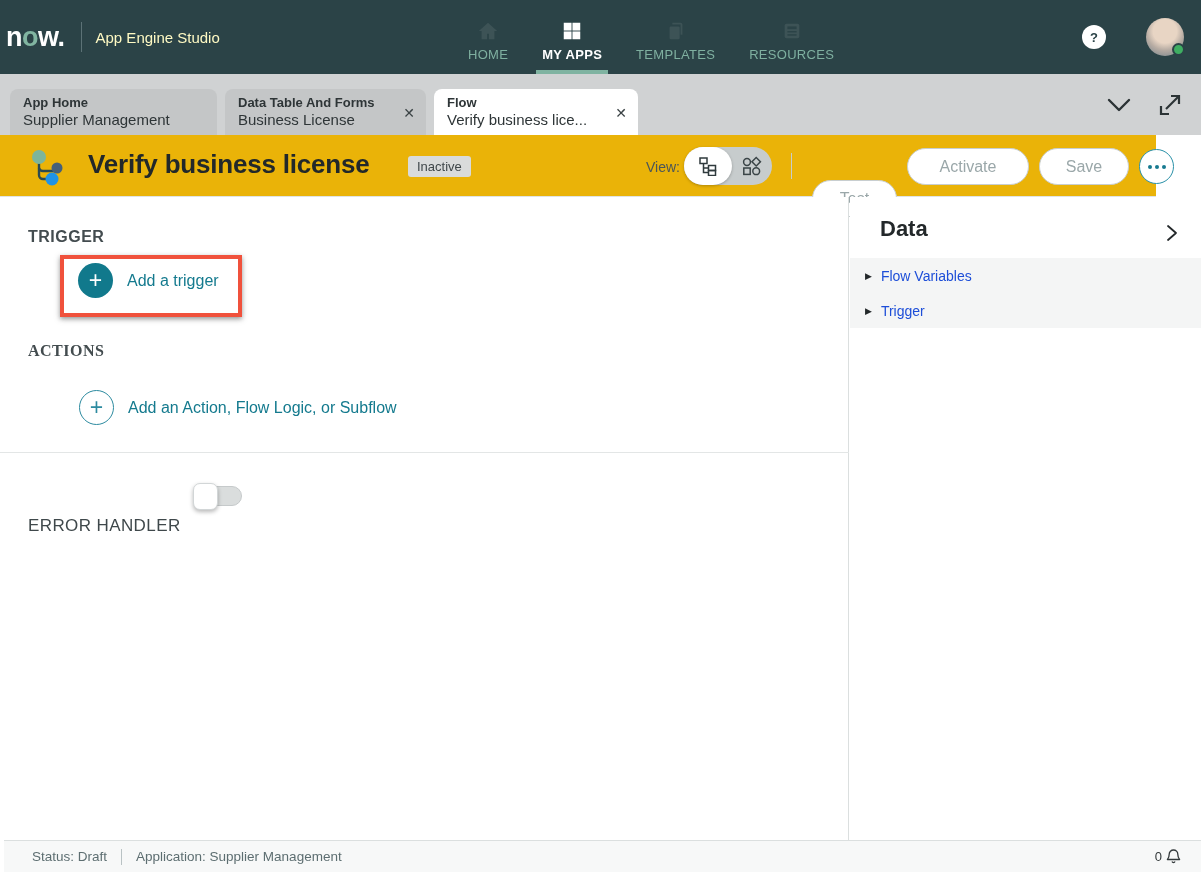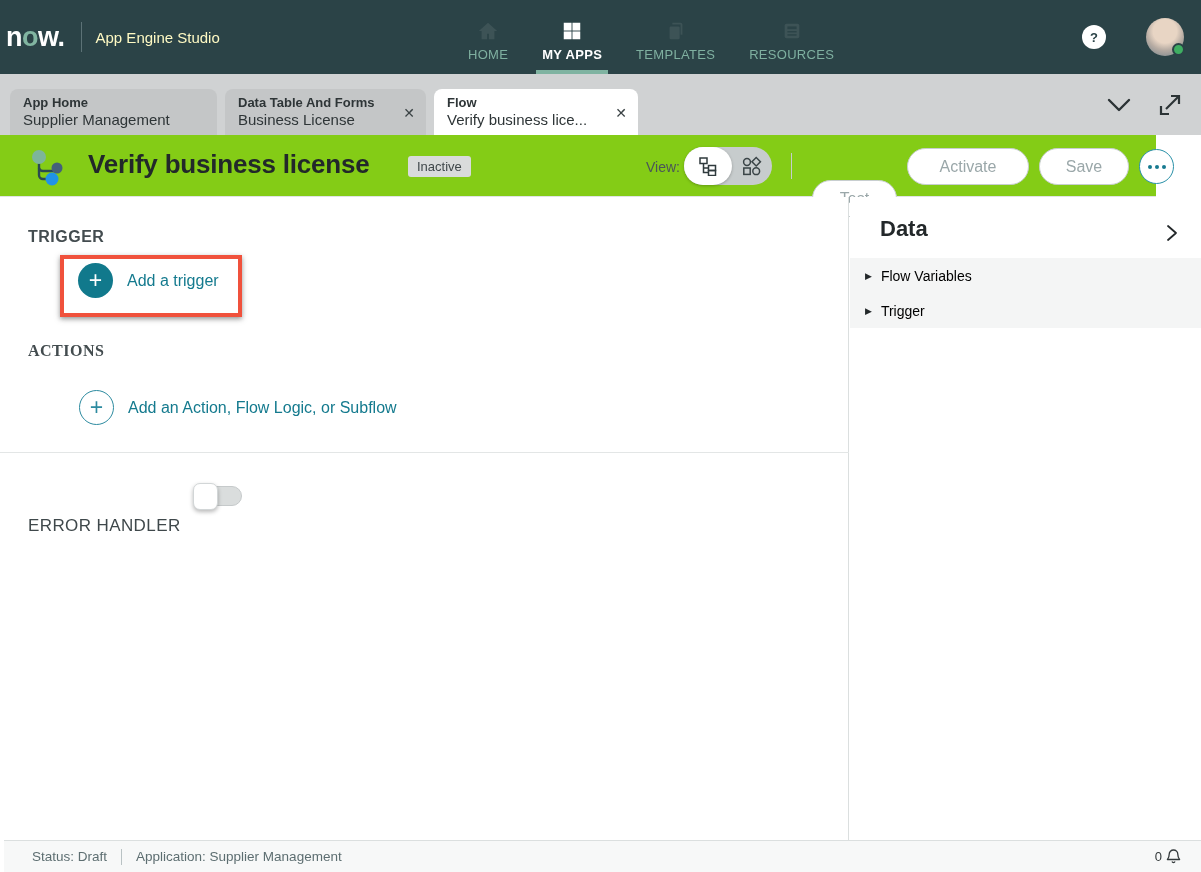--- a/index.html
+++ b/index.html
@@ -32,21 +32,21 @@
   .tab-type { font-size:13px; font-weight:700; color:#2e3537; line-height:16px; white-space:nowrap; }
   .tab-name { font-size:15px; color:#2e3537; line-height:18px; white-space:nowrap; }
   .tab-close { position:absolute; right:11px; top:50%; transform:translateY(-42%); font-size:14px; color:#3a4244; cursor:pointer; line-height:1; }
   .tab1 { left:10px; width:207px; padding-right:13px; }
   .tab2 { left:225px; width:201px; }
   .tab3 { left:434px; width:204px; }
   .tabbar-icons { position:absolute; right:18px; top:0; height:61px; display:flex; align-items:center; gap:24px; }
   .tabbar-icon { cursor:pointer; }
 
   
-  .flow-header { position:absolute; left:0; top:135px; width:1156px; height:62px; background:#84cc16; border-bottom:1px solid #e0e4e4;padding-left:12px; }
+  .flow-header { position:absolute; left:0; top:135px; width:1156px; height:62px; background:#eab308; border-bottom:1px solid #e0e4e4;padding-left:12px; }
   .flow-icon { position:absolute; left:28px; top:13px; }
   .flow-title { position:absolute; left:88px; top:14px; font-size:26px; font-weight:700; color:#22282a; letter-spacing:-0.2px; }
   .badge { position:absolute; left:408px; top:21px; background:#d9dbdb; color:#3f474a; font-size:13px; padding:3px 9px; border-radius:3px; }
   .view-label { position:absolute; left:646px; top:24px; font-size:14px; color:#4a5558; }
   .view-toggle { position:absolute; left:684px; top:12px; width:88px; height:38px; border-radius:19px; background:#c7cccd; cursor:pointer; }
   .view-seg-left { position:absolute; left:0; top:0; width:48px; height:38px; border-radius:19px; background:#fff; box-shadow:0 1px 3px rgba(0,0,0,.25); display:flex; align-items:center; justify-content:center; }
   .view-seg-right { position:absolute; right:0; top:0; width:42px; height:38px; display:flex; align-items:center; justify-content:center; }
   .hdr-divider { position:absolute; left:791px; top:18px; width:1px; height:26px; background:#c6cccd; }
   .pill-btn { position:absolute; top:13px; height:37px; border-radius:19px; border:1px solid #c8ced0; background:#fff; color:#9aa7a9; font-size:16px; font-family:"Liberation Sans",sans-serif; cursor:pointer; }
   .btn-test { left:812px; width:85px;margin-top:32px; }
@@ -73,21 +73,21 @@
   .toggle-knob { position:absolute; left:-4px; top:-4px; width:25px; height:27px; border-radius:7px; background:#fff; border:1px solid #d2d6d7; box-shadow:0 2px 4px rgba(0,0,0,.28); }
   .eh-desc { position:absolute; left:28px; top:318px; font-size:15px; color:#8d979a; }
 
   
   .data-panel { position:absolute; left:850px; top:197px; width:351px; height:643px; background:#fff; }
   .data-title { position:absolute; left:30px; top:19px; font-size:22px; font-weight:700; color:#23282a; }
   .data-chevron { position:absolute; right:22px; top:26px; cursor:pointer; }
   .data-list { position:absolute; left:0; top:61px; width:351px; background:#f4f5f5; }
   .data-item { display:flex; align-items:center; gap:9px; height:35px; padding-left:15px; cursor:pointer; }
   .caret { font-size:9px; color:#23282a; }
-  .data-item-label { font-size:14px; color:#000000; }
+  .data-item-label { font-size:14px; color:#1d4ed8; }
 
   
   .statusbar { position:absolute; left:4px; top:840px; width:1201px; height:32px; background:#f7f8f8; border-top:1px solid #dbdfdf; }
   .status-left { position:absolute; left:28px; top:0; height:31px; display:flex; align-items:center; gap:14px; font-size:13.5px; color:#5d6e71; }
   .status-sep { width:1px; height:16px; background:#b9c2c4; }
   .status-right { position:absolute; right:24px; top:0; height:31px; display:flex; align-items:center; gap:4px; cursor:pointer; }
   .notif-count { font-size:13px; color:#33393b; }
 </style>
 </head>
 <body>

